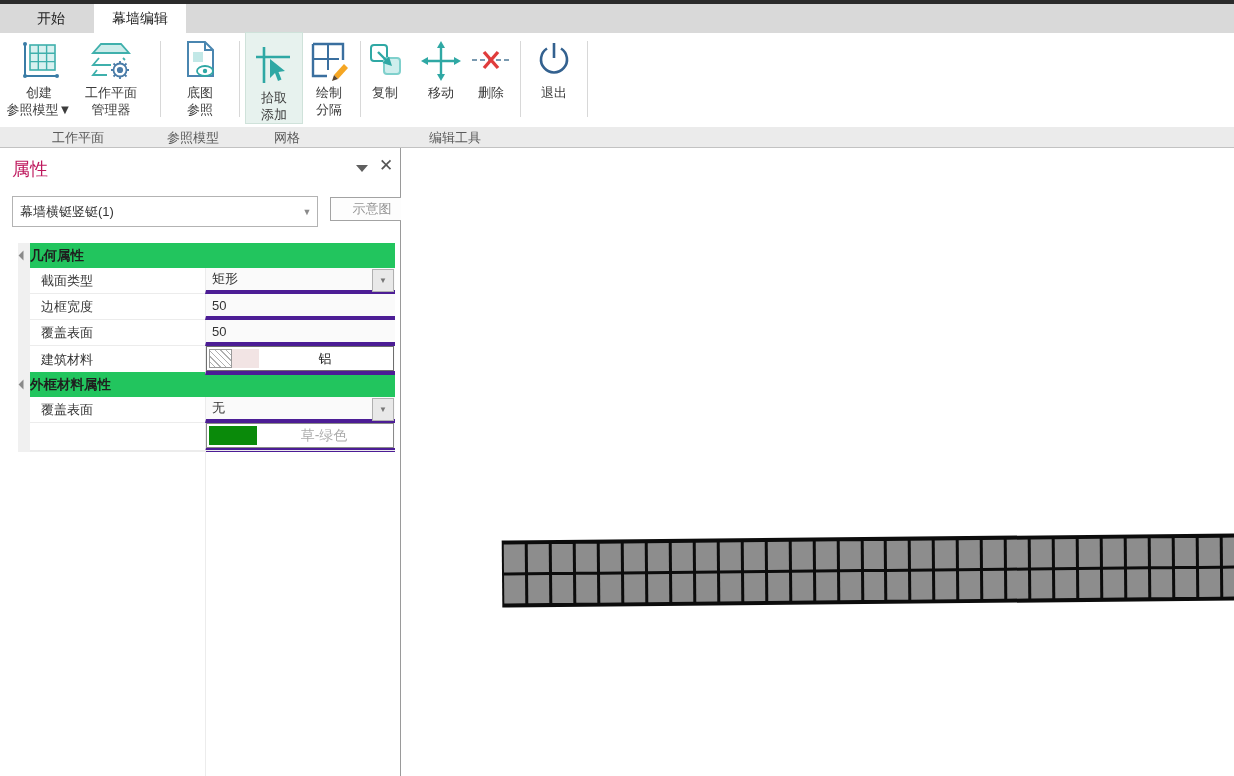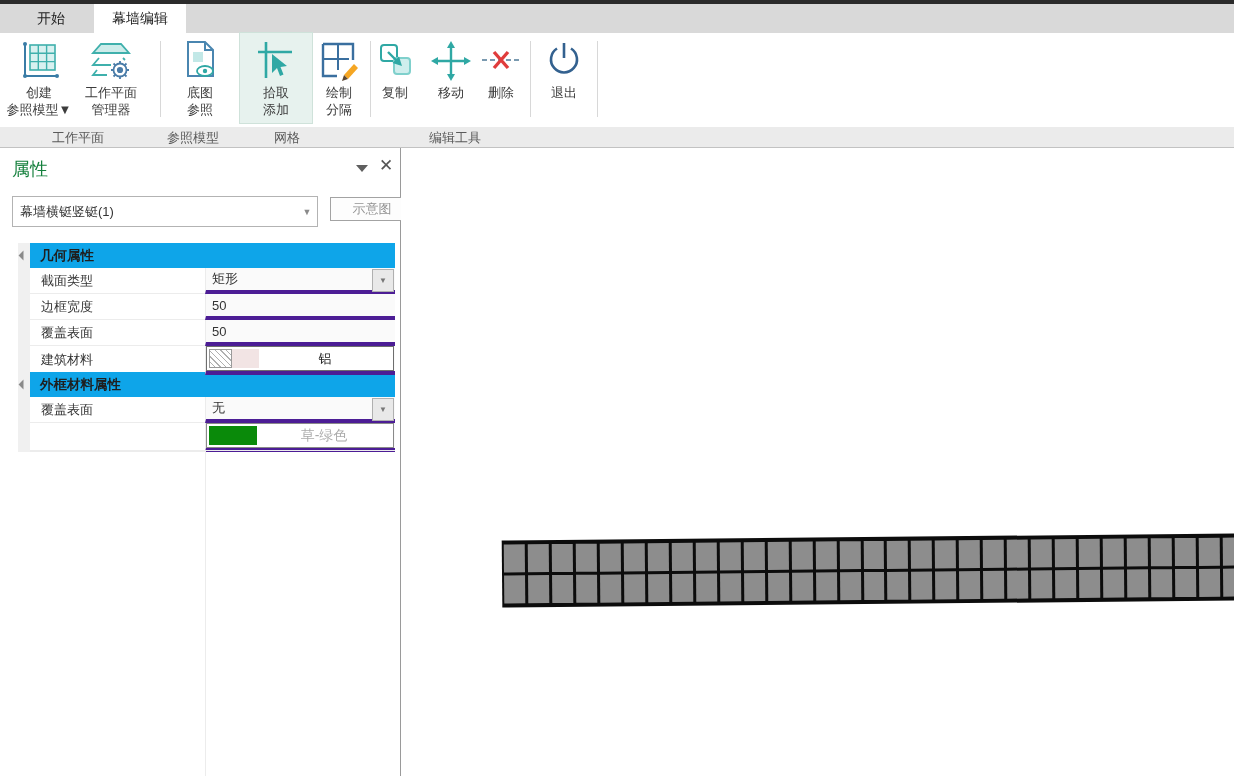--- a/index.html
+++ b/index.html
@@ -12,51 +12,51 @@
   .tab { min-width:86px; height:29px; display:flex; align-items:center; justify-content:center; font-size:14px; color:#222; cursor:pointer; padding:0 18px; }
   .tab.active { background:#ffffff; }
 
   
   .ribbon { position:absolute; left:0; top:33px; width:1234px; height:94px; background:#fff; display:flex; align-items:flex-start; padding-left:8px; }
   .rbtn { display:flex; flex-direction:column; align-items:center; padding-top:5px; height:90px; cursor:pointer; }
   .rbtn .ric { width:44px; height:46px; display:flex; align-items:center; justify-content:center; }
   .rbtn .rlbl { font-size:13px; line-height:17px; color:#3c3c3c; text-align:center; white-space:nowrap; }
   .rbtn.active { background:#e7f2ee; outline:1px solid #cfe2da; }
   .b0{width:62px;} .b1{width:82px; margin-right:8px;} .b2{width:64px; margin:0 7px;}
-  .b3{width:72px; margin-left:0;} .b4{width:54px; margin-right:4px;}
+  .b3{width:56px; margin-left:6px;justify-content:flex-end;} .b4{width:54px; margin-right:4px;}
   .b5{width:50px; margin-left:7px;} .b6{width:48px;} .b7{width:50px; margin-right:4px;}
   .b8{width:52px; margin:0 7px;}
   .rsep { width:1px; background:#d8d8d8; height:76px; margin-top:8px; flex:0 0 1px; }
 
   
   .groupstrip { position:absolute; left:0; top:127px; width:1234px; height:21px; background:#ebebeb; border-bottom:1px solid #c2c2c2; }
   .gl { position:absolute; top:2px; transform:translateX(-50%); font-size:13px; color:#5a5a5a; white-space:nowrap; }
   .gl0{left:78px;} .gl1{left:193px;} .gl2{left:287px;} .gl3{left:455px;}
 
   
   .main { position:absolute; left:0; top:148px; width:1234px; height:628px; display:flex; }
   .panel { position:relative; width:401px; height:628px; background:#fff; border-right:1px solid #9a9a9a; flex:0 0 401px; }
   .canvas { position:relative; flex:1; background:#fff; overflow:hidden; }
 
   
-  .panel-title { position:absolute; left:12px; top:9px; font-size:18px; color:#15803d; }
+  .panel-title { position:absolute; left:12px; top:9px; font-size:18px; color:#be185d; }
   .ptool-min { position:absolute; left:356px; top:17px; width:0; height:0; border-left:6px solid transparent; border-right:6px solid transparent; border-top:7px solid #5f5f5f; cursor:pointer; }
   .ptool-close { position:absolute; left:379px; top:8px; font-size:17px; color:#555; cursor:pointer; line-height:20px; }
 
   .type-select { position:absolute; left:12px; top:48px; width:306px; height:31px; border:1px solid #b3b3b3; background:#fff; display:flex; align-items:center; font-size:13px; color:#333; padding-left:7px; cursor:pointer; }
   .type-select .tsarrow { margin-left:auto; width:20px; height:100%; display:flex; align-items:center; justify-content:center; color:#8a8a8a; font-size:9px; }
   .schematic-btn { position:absolute; left:330px; top:49px; width:84px; height:24px; border:1px solid #a3a3a3; background:#fdfdfd; color:#939393; font-size:13px; text-align:center; line-height:22px; cursor:pointer; }
 
   .prop-grid { position:absolute; left:18px; top:95px; width:377px; }
   .prow { display:grid; grid-template-columns:12px 175px 190px; height:26px; }
   .prow .gut { background:#f0f0f0; position:relative; }
   .prow .plabel { font-size:13px; color:#333; display:flex; align-items:center; padding-left:11px; border-bottom:1px solid #ececec; background:#fff; }
   .prow .pvalue { font-size:13px; color:#333; display:flex; align-items:center; padding-left:6px; border-bottom:4px solid #4c1d95; border-left:1px solid #ececec; background:#fafafa; position:relative; }
   .prow.sec { grid-template-columns:12px 365px; height:25px; }
-  .prow.sec .sectitle { font-size:13.5px; font-weight:bold; color:#1f1f1f; display:flex; align-items:center; padding-left:10px; background:#0ea5e9; }
+  .prow.sec .sectitle { font-size:13.5px; font-weight:bold; color:#1f1f1f; display:flex; align-items:center; background:#22c55e; }
   .tri { position:absolute; left:2px; top:9px; width:0; height:0; border-top:7px solid transparent; border-left:7px solid #8a8a8a; transform:rotate(45deg); cursor:pointer; }
   .ddbtn { position:absolute; right:1px; top:1px; width:22px; height:23px; background:#e9e9e9; border:1px solid #b0b0b0; display:flex; align-items:center; justify-content:center; color:#777; font-size:8px; cursor:pointer; }
   .matbox { width:188px; height:25px; border:1px solid #6e6e6e; background:#fff; display:flex; align-items:center; padding:2px; cursor:pointer; }
   .hatch { width:23px; height:19px; border:1px solid #9a9a9a; background:repeating-linear-gradient(45deg,#ffffff 0 3px,#b0b0b0 3px 4px); flex:0 0 23px; }
   .pinksw { width:27px; height:19px; background:#f2e4e4; flex:0 0 27px; }
   .matname { flex:1; text-align:center; font-size:13px; color:#222; }
   .colorbox { width:188px; height:25px; border:1px solid #8a8a8a; background:#fff; display:flex; align-items:center; padding:2px; cursor:pointer; }
   .greensw { width:48px; height:19px; flex:0 0 48px; }
   .colorname { flex:1; text-align:center; font-size:14px; color:#ababab; }
   .grid-tail { position:absolute; left:30px; top:302px; width:365px; height:326px; border-top:1px solid #ececec; }

